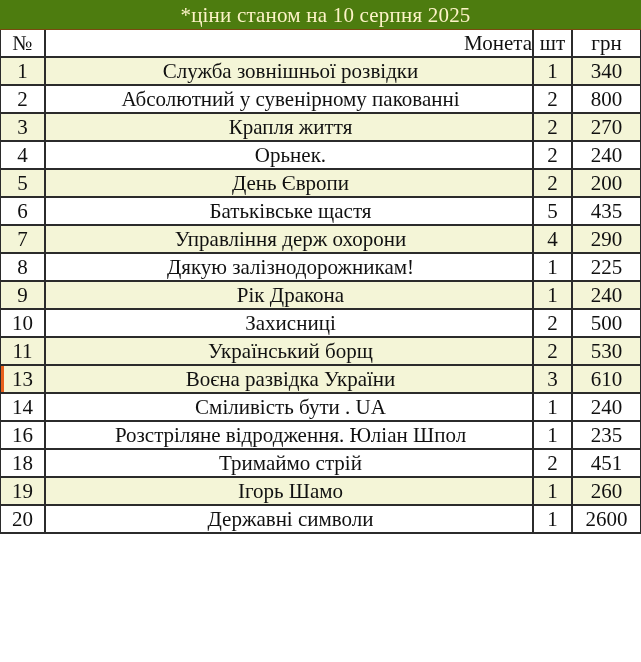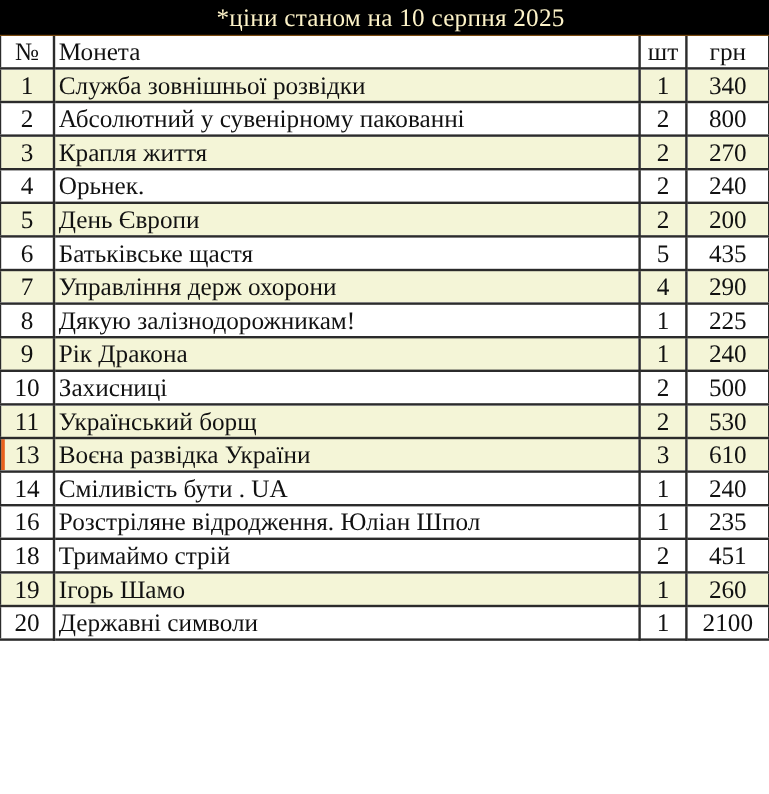--- a/index.html
+++ b/index.html
@@ -1,42 +1,42 @@
 <!DOCTYPE html>
 <html><head>
 <meta charset="utf-8">
 <style>
   html, body { margin:0; padding:0; background:#ffffff; }
   body { width:641px; height:662px; overflow:hidden; font-family:"Liberation Serif", serif; color:#111; }
   .sheet { position:relative; width:641px; height:662px; }
-  .title-bar { height:30px; background:#000000; color:#fdf3c8; font-size:21px; line-height:30px; text-align:center; border-bottom:1px solid #7a4a10; box-sizing:border-box; padding-left:10px; letter-spacing:0.2px; }
+  .title-bar { height:30px; background:#4d7c0f; color:#fdf3c8; font-size:21px; line-height:30px; text-align:center; border-bottom:1px solid #7a4a10; box-sizing:border-box; padding-left:10px; letter-spacing:0.2px; }
   table { border-collapse:collapse; width:641px; table-layout:fixed; }
   td, th { border:2px solid #2b2b2b; font-weight:normal; font-size:21px; padding:0; height:26px; line-height:26px; white-space:nowrap; overflow:hidden; }
   th { background:#ffffff; text-align:center; }
   .c-num { width:43px; text-align:center; }
-  .c-name { text-align:left; padding-left:3px; }
+  .c-name { text-align:center; padding-left:3px; }
   .c-qty { width:37px; text-align:center; }
   .c-price { width:67px; text-align:center; }
   tr.odd td { background:#f4f5d7; }
   tr.even td { background:#ffffff; }
   tr.marked td.c-num { box-shadow: inset 3px 0 0 #e8601c; }
   table tr:first-child th { border-top:none; }
   td:first-child, th:first-child { border-left:1px solid #2b2b2b; }
   td:last-child, th:last-child { border-right:1px solid #2b2b2b;margin-left:20px; }
 </style>
 </head>
 <body>
 
 <div class="sheet">
   <div class="title-bar">*ціни станом на  10 серпня 2025</div>
   <table>
     <thead>
       <tr>
         <th class="c-num">№</th>
-        <th class="c-name" style="text-align:left">Монета</th>
+        <th class="c-name" style="text-align:right">Монета</th>
         <th class="c-qty">шт</th>
         <th class="c-price">грн</th>
       </tr>
     </thead>
     <tbody id="rows">
         <tr class="odd">
           <td class="c-num">1</td>
           <td class="c-name">Служба зовнішньої розвідки</td>
           <td class="c-qty">1</td>
           <td class="c-price">340</td>
@@ -128,17 +128,17 @@
         <tr class="odd">
           <td class="c-num">19</td>
           <td class="c-name">Ігорь Шамо</td>
           <td class="c-qty">1</td>
           <td class="c-price">260</td>
         </tr>
         <tr class="even">
           <td class="c-num">20</td>
           <td class="c-name">Державні символи</td>
           <td class="c-qty">1</td>
-          <td class="c-price">2100</td>
+          <td class="c-price">2600</td>
         </tr>
       </tbody>
   </table>
 </div>
 
 </body></html>

